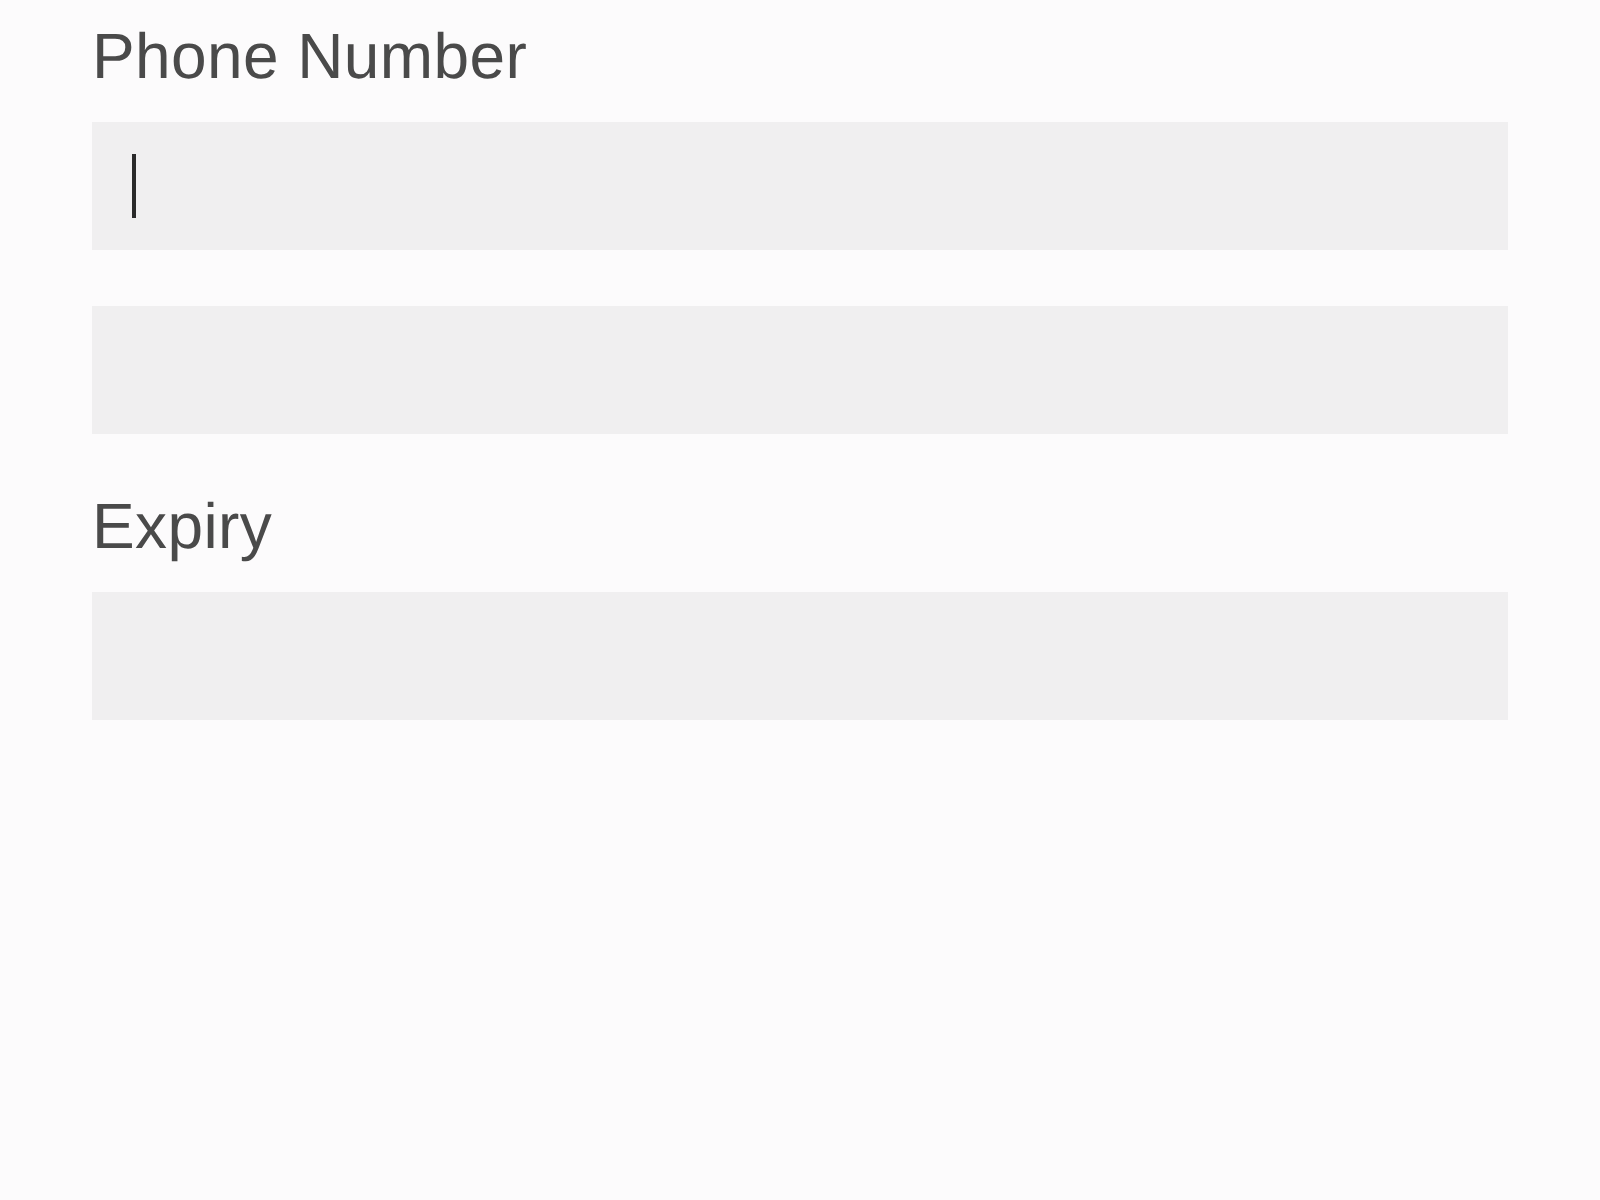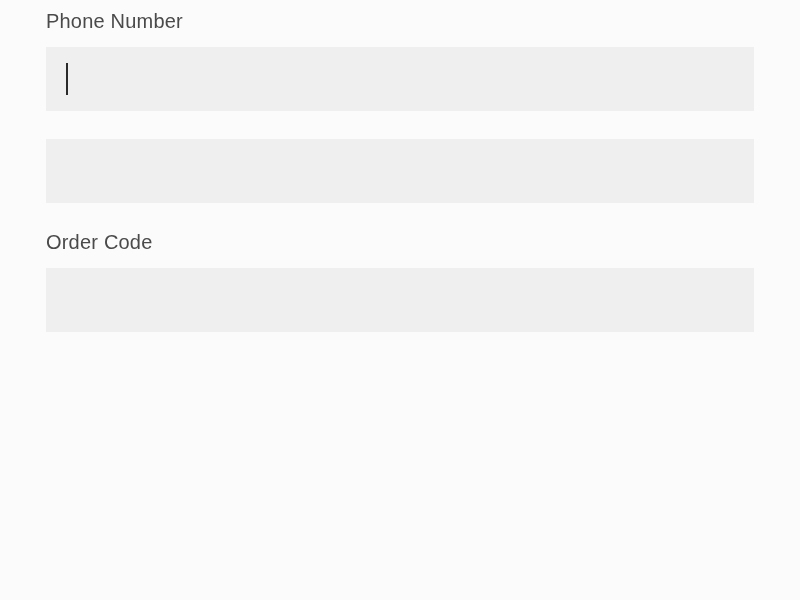--- a/index.html
+++ b/index.html
@@ -15,21 +15,21 @@
       overflow: hidden;
     }
     .form-container {
       padding: 10px 46px 0 46px;
     }
     .form-group {
       margin-bottom: 28px;
     }
     .form-label {
       display: block;
-      font-size: 20px;
+      font-size: 32px;
       font-weight: 400;
       color: #4a4a4a;
       margin-bottom: 14px;
       letter-spacing: 0.2px;
     }
     .form-input {
       width: 100%;
       height: 64px;
       background: #f0eff0;
       border: none;
@@ -68,19 +68,19 @@
     <label class="form-label">Phone Number</label>
     <div class="input-wrap">
       <span class="cursor"></span>
     </div>
   </div>
 
   <div class="form-group">
     <input type="text" class="form-input" value="" style="">
   </div>
 
-
   <div class="form-group">
-    <label class="form-label">Order Code</label>
+    <label class="form-label">Expiry</label>
     <input type="text" class="form-input" value="" style="">
   </div>
+
 
 </div>
 
 </body></html>

